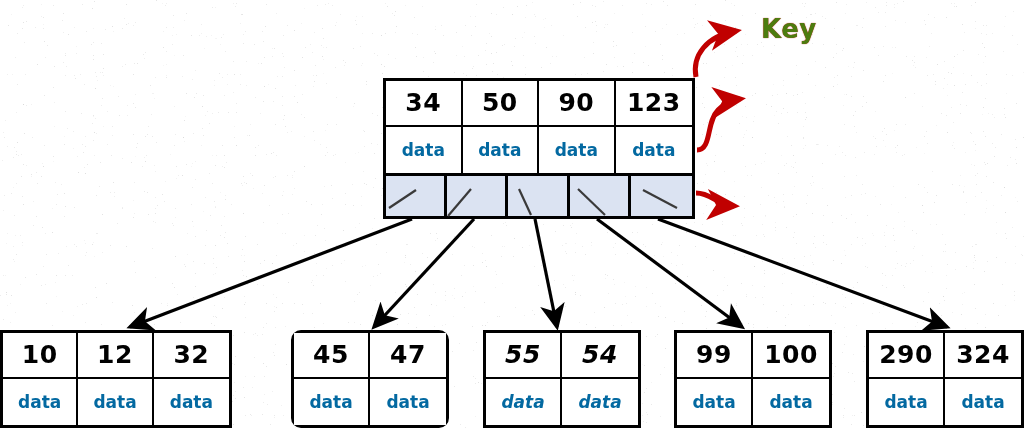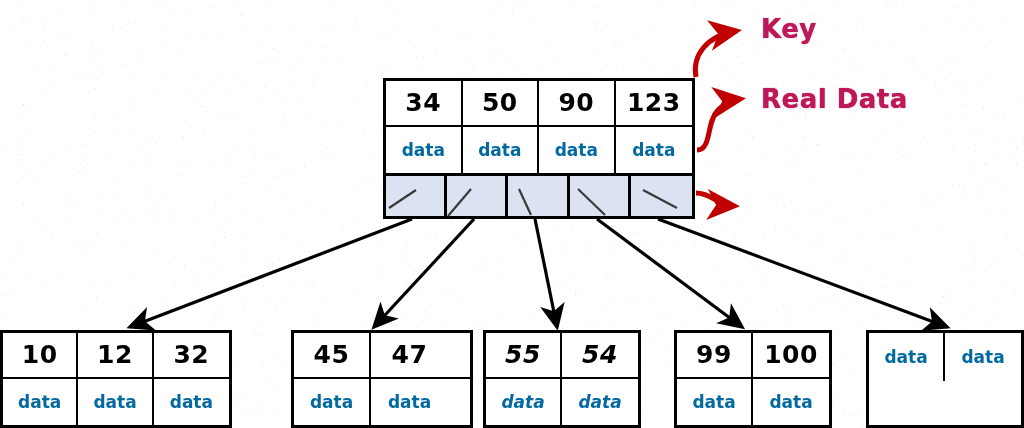--- a/index.html
+++ b/index.html
@@ -69,21 +69,21 @@
   #root-node .row.keys .cell,
   #root-node .row.vals .cell{width:78px;text-align:center;}
   #root-node .row.ptrs .cell{width:61.2px;}
   
   .leaf{top:330px;height:98px;}
   .leaf .row.keys{height:47px;}
   .leaf .row.vals{height:48px;}
   
   .anno{
     position:absolute;
-    color:#be185d;
+    color:#4d7c0f;
     font-weight:bold;
     font-size:26px;
     letter-spacing:.5px;
     white-space:nowrap;
     z-index:8;
     text-shadow:0 0 1px #c00000;
   }
   #anno-key{left:761px;top:14px;}
   #anno-real{left:761px;top:84px;}
   #anno-ptr{left:761px;top:190px;}
@@ -168,21 +168,21 @@
       <div class="cell key" style="width:76.6px">12</div>
       <div class="cell key" style="width:76.6px">32</div>
     </div>
     <div class="row vals">
       <div class="cell data" style="width:76.6px">data</div>
       <div class="cell data" style="width:76.6px">data</div>
       <div class="cell data" style="width:76.6px">data</div>
     </div>
   </div>
 
-  <div class="node leaf" id="leaf-2" style="left:291px;width:182px;">
+  <div class="node leaf" id="leaf-2" style="left:291px;width:158px;border-radius:10px;">
     <div class="row keys">
       <div class="cell key" style="width:77px">45</div>
       <div class="cell key" style="width:77px">47</div>
     </div>
     <div class="row vals">
       <div class="cell data" style="width:77px">data</div>
       <div class="cell data" style="width:77px">data</div>
     </div>
   </div>
 
@@ -202,28 +202,31 @@
       <div class="cell key" style="width:77px">99</div>
       <div class="cell key" style="width:77px">100</div>
     </div>
     <div class="row vals">
       <div class="cell data" style="width:77px">data</div>
       <div class="cell data" style="width:77px">data</div>
     </div>
   </div>
 
   <div class="node leaf" id="leaf-5" style="left:866px;width:158px;">
+    <div class="row keys">
+      <div class="cell key" style="width:77px">290</div>
+      <div class="cell key" style="width:77px">324</div>
+    </div>
     <div class="row vals">
       <div class="cell data" style="width:77px">data</div>
       <div class="cell data" style="width:77px">data</div>
     </div>
   </div>
 
   <div class="anno" id="anno-key">Key</div>
-  <div class="anno" id="anno-real">Real Data</div>
 
   <svg class="layer" xmlns="http://www.w3.org/2000/svg" viewBox="0 0 1024 428" style="z-index:6;">
     <g stroke="#3a3a3a" stroke-width="2.2" fill="none">
       <line x1="389" y1="208" x2="416" y2="190"></line>
       <line x1="448" y1="216" x2="471" y2="189"></line>
       <line x1="531" y1="215" x2="519" y2="189"></line>
       <line x1="605" y1="215" x2="578" y2="189"></line>
       <line x1="677" y1="208" x2="643" y2="190"></line>
     </g>
   </svg>

